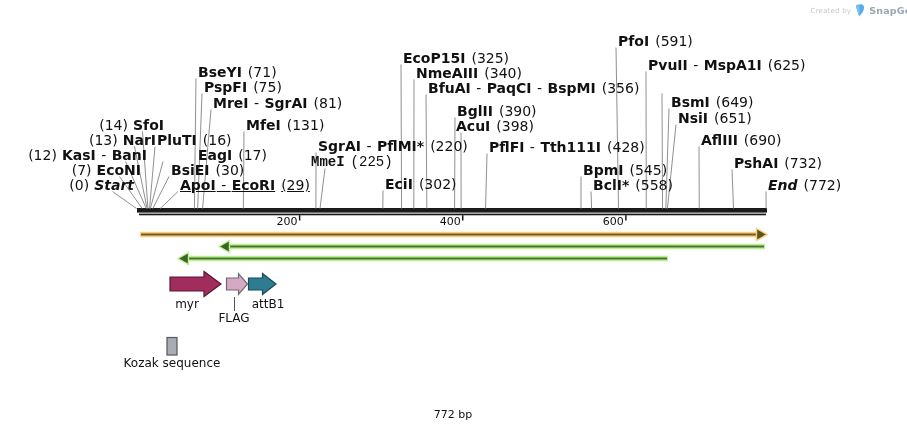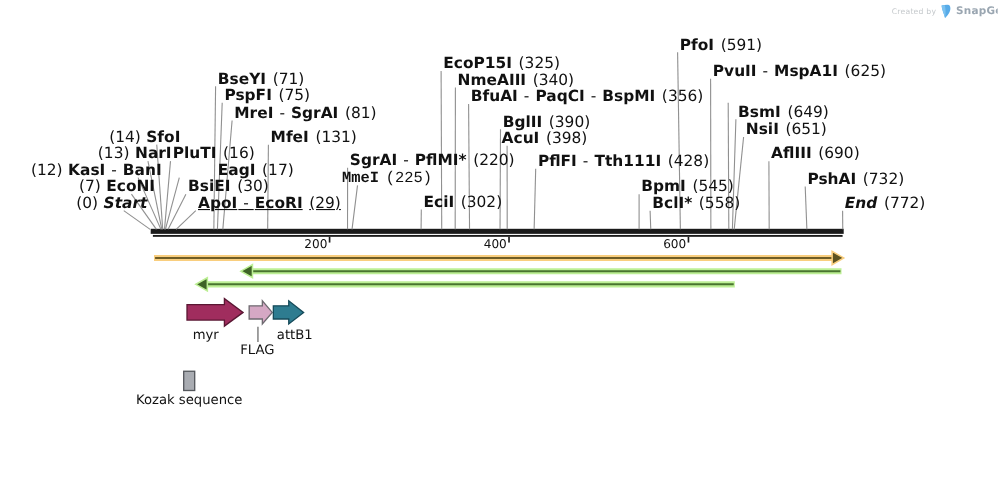--- a/index.html
+++ b/index.html
@@ -83,20 +83,21 @@
   <div class="watermark">
     <span class="wm-createdby">Created by</span>
     <svg width="10" height="13" viewBox="0 0 10 13">
       <path d="M1,1 L6,0.2 C8,0.2 9,1.6 9,3.6 C9,8 5.5,10.8 4.2,12.5 C3.2,8.5 1,4.2 1,1 Z" fill="#57ABE8"></path>
       <path d="M1,1 L4,0.7 C4.6,4 5,8 4.2,12.5 C3.2,8.5 1,4.2 1,1 Z" fill="#7CC2F0"></path>
     </svg>
     <span class="wm-brand">SnapGene</span>
   </div>
 
   <div class="title-block">
+    <div class="map-length">772 bp</div>
   </div>
 <div class="ruler-num" style="left: 252.62px; top: 216px;">200</div>
     <div class="ruler-num" style="left: 415.74px; top: 216px;">400</div>
     <div class="ruler-num" style="left: 578.86px; top: 216px;">600</div>
     <div class="site italic" style="top: 179px; right: 797px;"><span class="pos lead">(0)</span><span><b>Start</b></span></div>
     <div class="site" style="top: 164px; right: 790px;"><span class="pos lead">(7)</span><span><b>EcoNI</b></span></div>
     <div class="site" style="top: 149px; right: 784px;"><span class="pos lead">(12)</span><span><b>KasI</b><span class="sep"> - </span><b>BanI</b></span></div>
     <div class="site" style="top: 134px; right: 775px;"><span class="pos lead">(13)</span><span><b>NarI</b></span></div>
     <div class="site" style="top: 119px; right: 767px;"><span class="pos lead">(14)</span><span><b>SfoI</b></span></div>
     <div class="site" style="top: 134px; left: 157px;"><span><b>PluTI</b></span><span class="pos trail">(16)</span></div>

